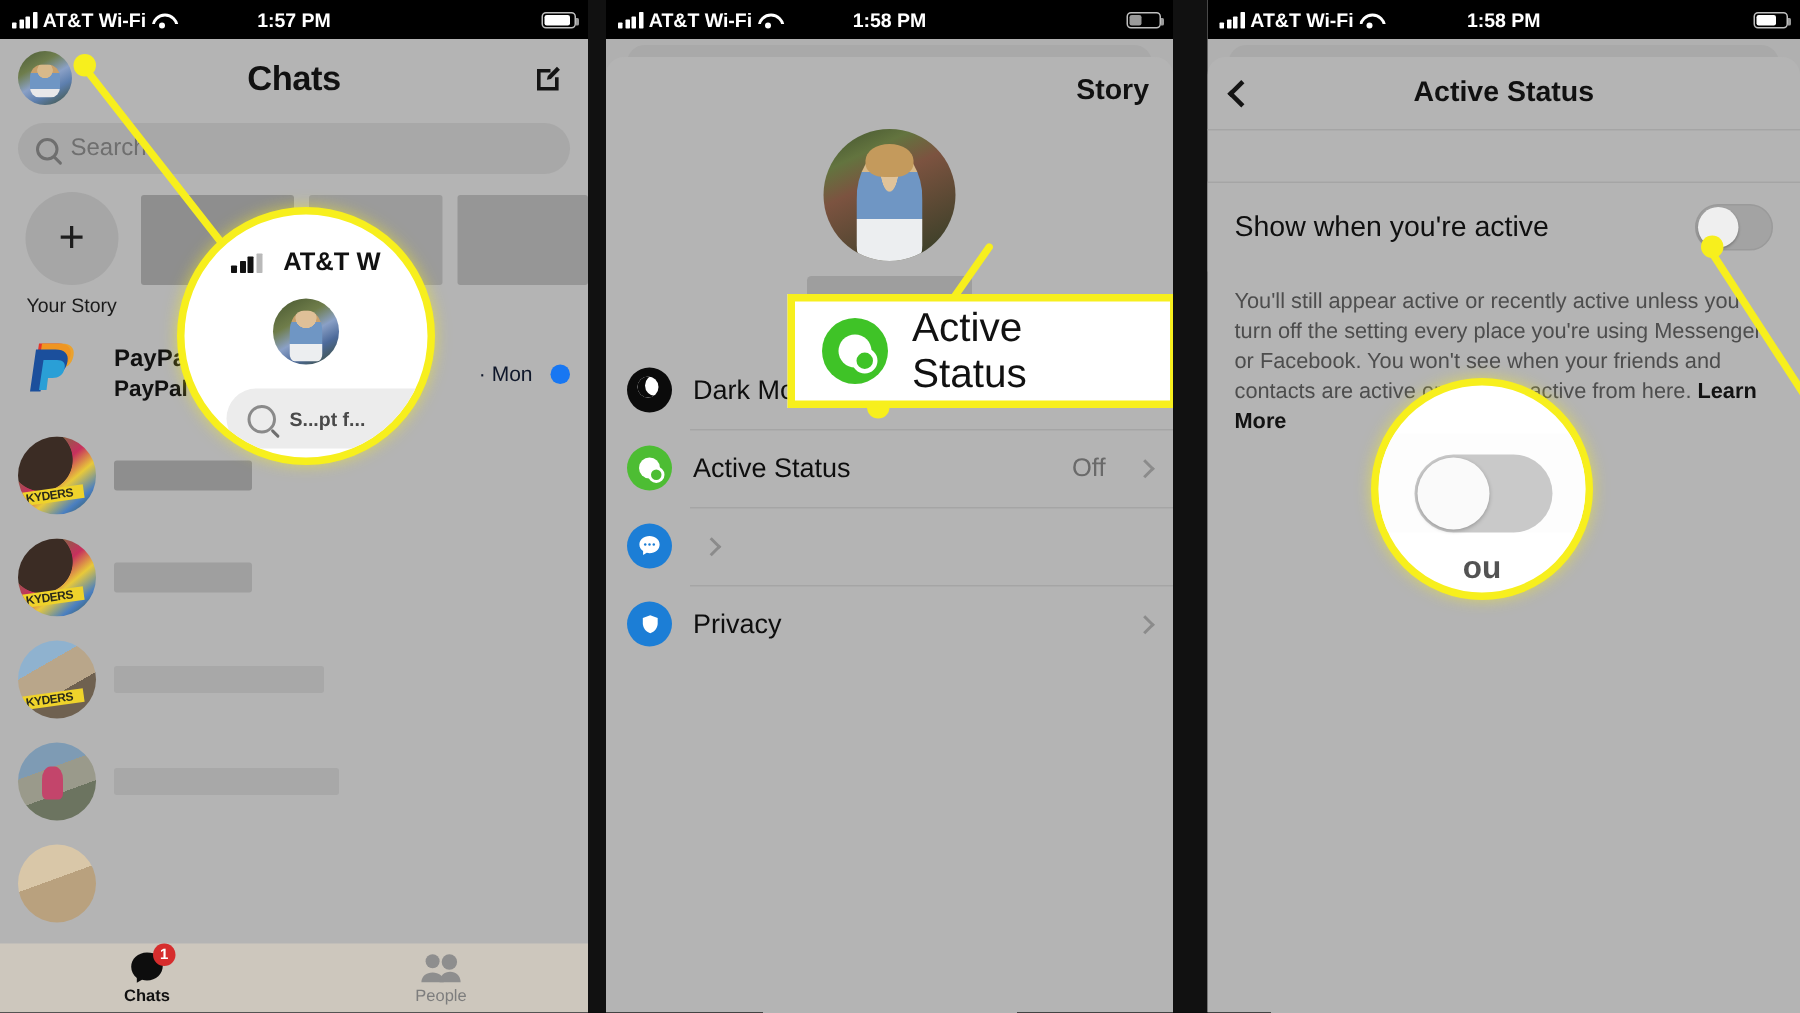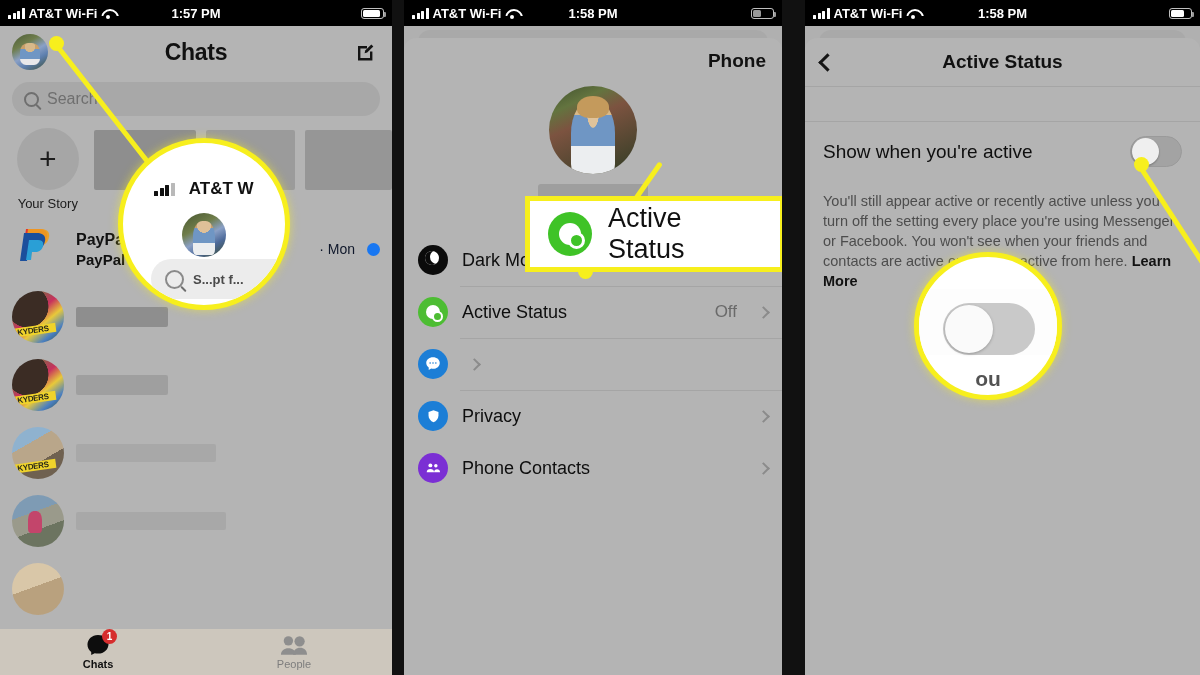--- a/index.html
+++ b/index.html
@@ -337,21 +337,21 @@
           </div>
           <div class="lbl">People</div>
         </div>
       </div>
     </div>
 
     <div class="leader" style="left:56px; top:42px; width:262px; transform:rotate(52deg);"></div>
     <div class="dot" style="left:49px; top:36px;"></div>
     <div class="lens" style="left:118px; top:138px; width:172px; height:172px;">
       <div class="lens-inner">
-        <div style="display:flex;align-items:center;gap:14px;margin-top:36px;">
+        <div style="display:flex;align-items:center;gap:14px;margin-top:22px;">
           <span class="bars" style="height:13px">
             <i style="background:#111;width:4px;height:5px"></i>
               <i style="background:#111;width:4px;height:8px"></i>
             <i style="background:#111;width:4px;height:11px"></i>
               <i style="background:#b9b9b9;width:4px;height:13px"></i>
           </span>
           <span style="font-size:17px;font-weight:bold;color:#111">AT&amp;T W</span>
         </div>
         <div style="width:44px;height:44px;border-radius:50%;margin-top:14px;overflow:hidden;position:relative;
                     background:linear-gradient(150deg,#46552f 0%,#6f7d4a 34%,#8aa0c6 54%,#4d6a9a 72%,#3a4a2c 100%);">
@@ -387,21 +387,21 @@
         <span class="batt">
             <span style="width:8px;background:#9a9a9a"></span>
           </span>
       </div>
     </div>
 
     <div class="sheet-stack">
       <div class="sheet-behind"></div>
       <div class="sheet">
         <div class="sheet-head">
-          <div class="done">Phone</div>
+          <div class="done">Story</div>
         </div>
 
         <div class="prof-wrap">
           <div class="avatar-lg">
             <div class="person"></div>
               <div class="hair"></div>
           </div>
           <div class="name-redact"></div>
           <div class="sub-redact"></div>
         </div>
@@ -440,32 +440,20 @@
                   <path d="M12 3l7 2.6v5.1c0 4.3-2.9 8.1-7 9.3-4.1-1.2-7-5-7-9.3V5.6z" fill="#fff"></path>
                 </svg>
             </span>
             <span class="label">Privacy</span>
             <span class="chev"></span>
           </div>
         </div>
 
 
         <div class="list" style="margin-top:0">
-          <div class="row">
-            <span class="ic-circle" style="background:#7b2fd4">
-              <svg viewBox="0 0 24 24" width="18" height="18">
-                  <circle cx="8.5" cy="8.5" r="2.6" fill="#fff"></circle>
-                  <circle cx="15.8" cy="9" r="2.3" fill="#fff"></circle>
-                  <path d="M3.6 17.5c0-2.6 2.2-4.2 4.9-4.2s4.9 1.6 4.9 4.2z" fill="#fff"></path>
-                  <path d="M13.4 17.5c0-2.4 1.8-3.9 4-3.9s4 1.5 4 3.9z" fill="#fff"></path>
-                </svg>
-            </span>
-            <span class="label">Phone Contacts</span>
-            <span class="chev"></span>
-          </div>
         </div>
       </div>
     </div>
 
     <div class="leader" style="left:180px; top:270px; width:134px; transform:rotate(-55deg);"></div>
     <div class="dot" style="left:174px; top:264px;"></div>
     <div class="callout-box" style="left:121px; top:196px; width:260px; height:76px;">
       <span class="big-act"></span>
       <span class="txt">Active Status</span>
     </div>

